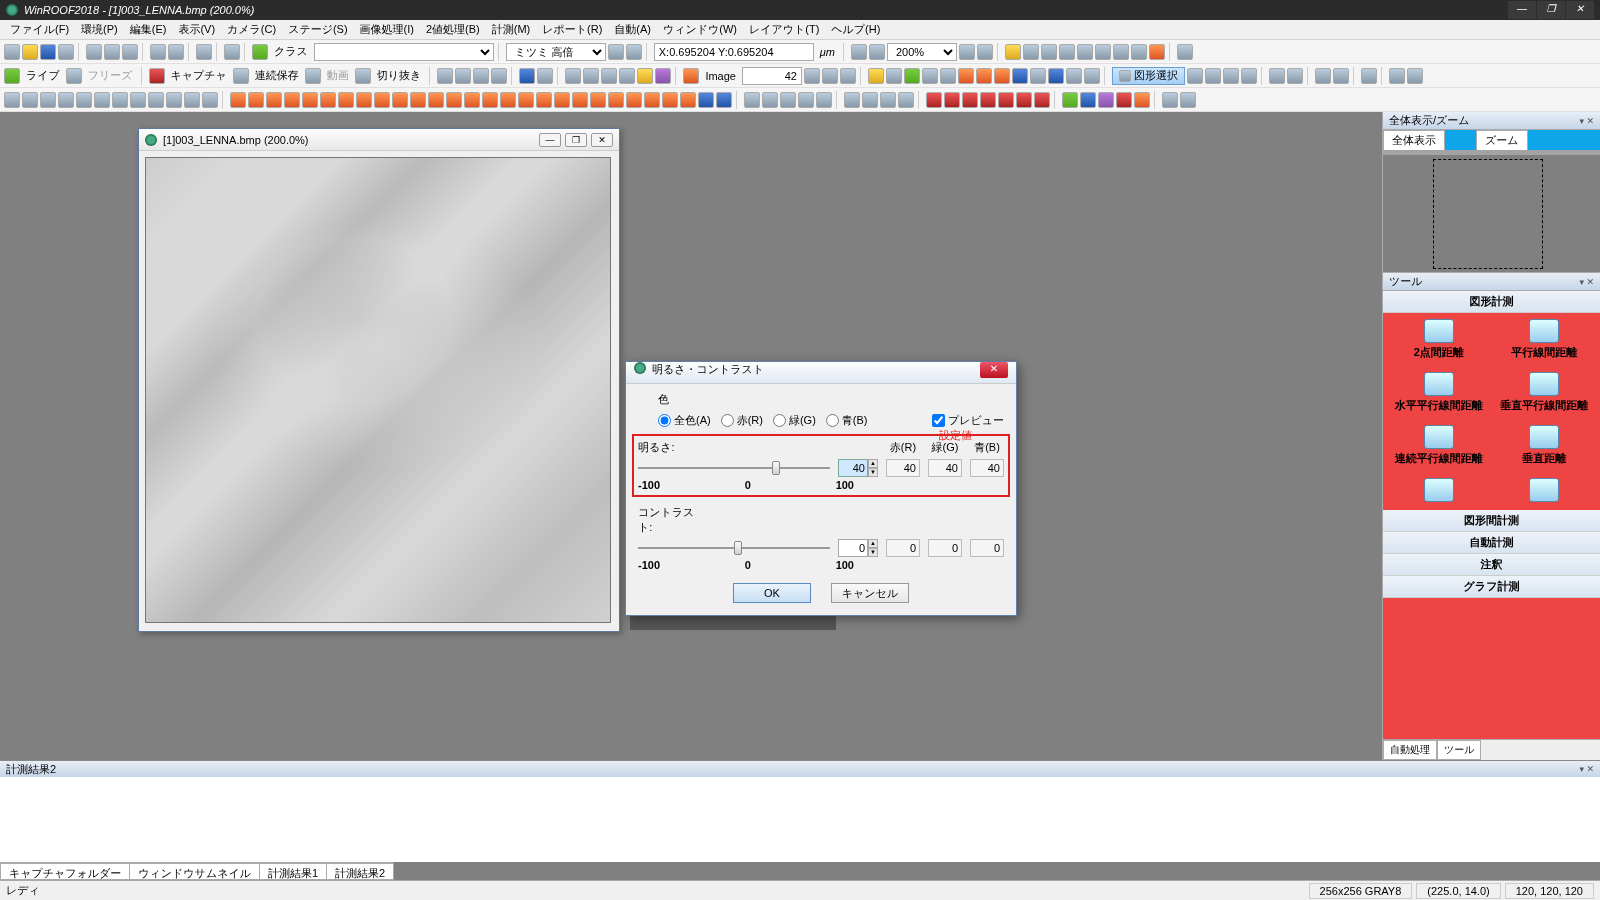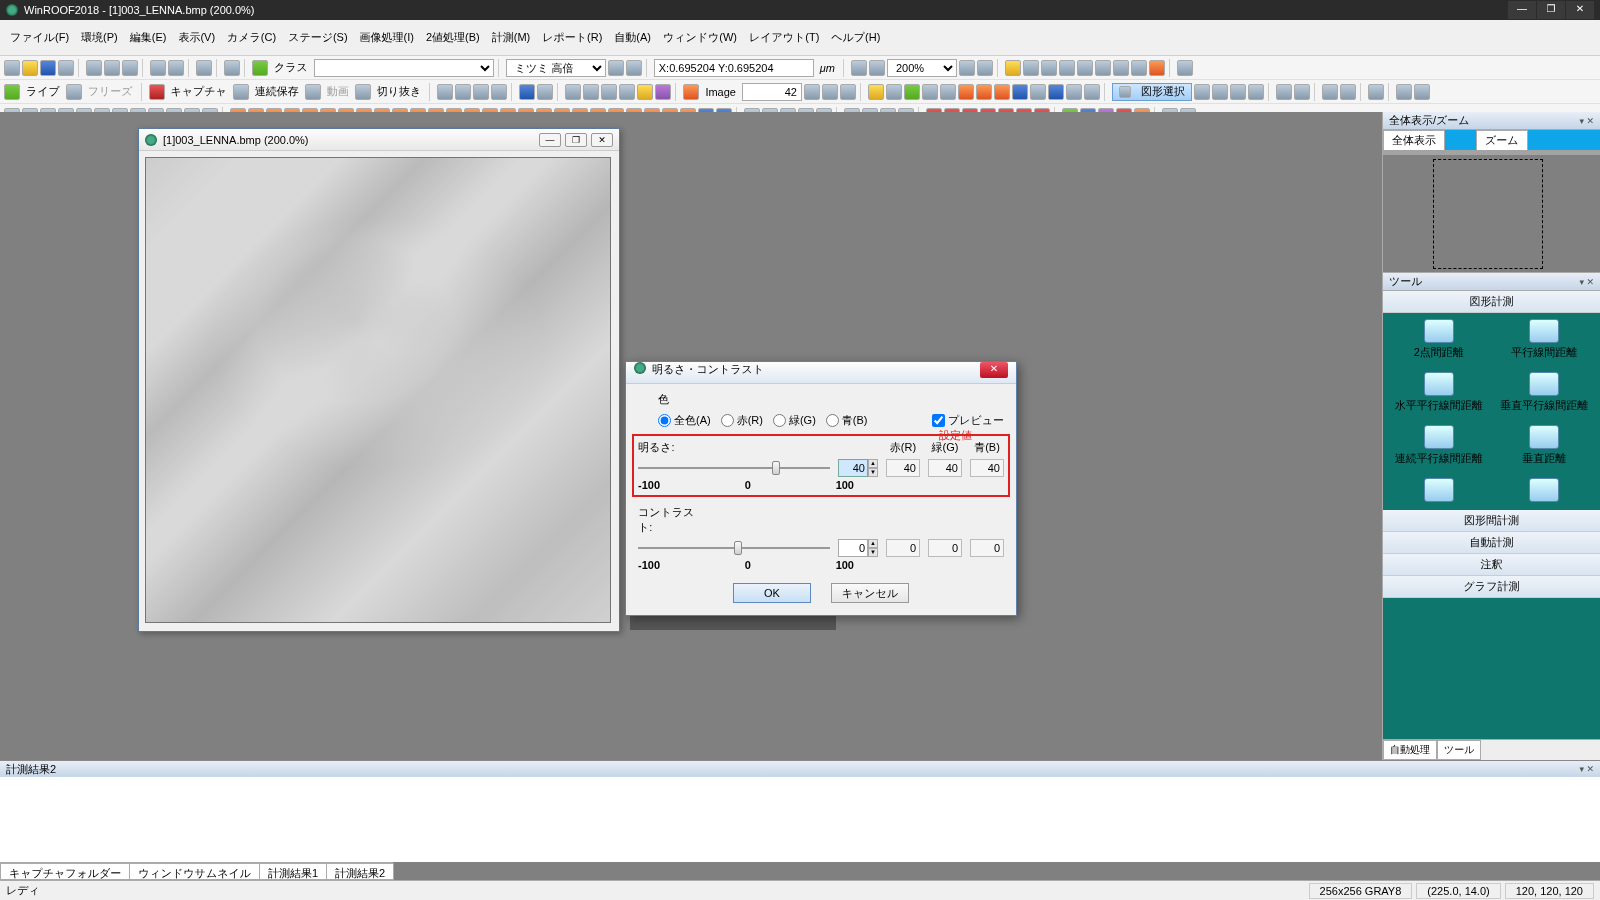--- a/index.html
+++ b/index.html
@@ -1,42 +1,42 @@
 <!DOCTYPE html>
 <html><head>
 <meta charset="utf-8">
 <style>
 * { box-sizing: border-box; margin: 0; padding: 0; font-family: "MS UI Gothic", sans-serif; font-size: 11px; }
 body { background: #808080; width: 1600px; height: 900px; overflow: hidden; position: relative; }
 
 
-.titlebar { background: #2b2b2b; color: #fff; height: 20px; display: flex; align-items: center; padding: 0 6px; }
+.titlebar { background: #2b2b2b; color: #fff; height: 20px; display: flex; align-items: center; padding: 0 6px; font-style: italic; }
 .titlebar .ticon { width: 12px; height: 12px; background: radial-gradient(circle,#4a8 40%,#264 70%); border-radius: 50%; margin-right: 6px; }
 .titlebar .wbtns { margin-left: auto; display: flex; }
 .titlebar .wbtn { width: 28px; height: 18px; background: #3a3a3a; color: #fff; text-align: center; line-height: 16px; margin-left: 1px; font-size: 10px; }
 .titlebar .wbtn.close { background: #3a3a3a; }
 
 
-.menubar { background: #f0f0f0; border-bottom: 1px solid #d0d0d0; height: 36px; display: flex; align-items: center; padding: 0 4px; }
+.menubar { background: #f0f0f0; border-bottom: 1px solid #d0d0d0; height: 20px; display: flex; align-items: center; padding: 0 4px; }
 .menubar span { padding: 2px 6px; cursor: default; }
 
 
 .toolbars { background: #f5f5f5; border-bottom: 1px solid #c0c0c0; }
 .tbrow { height: 24px; display: flex; align-items: center; padding: 0 4px; border-bottom: 1px solid #e0e0e0; gap: 2px; }
 .tbico { width: 16px; height: 16px; background: linear-gradient(#bcd,#89a); border: 1px solid #aaa; border-radius: 2px; flex-shrink: 0; }
 .tbico.g { background: linear-gradient(#7c4,#5a2); }
 .tbico.r { background: linear-gradient(#e55,#a22); }
 .tbico.b { background: linear-gradient(#58d,#25a); }
 .tbico.y { background: linear-gradient(#fd5,#da2); }
 .tbico.o { background: linear-gradient(#f95,#d52); }
 .tbico.p { background: linear-gradient(#b7d,#85a); }
 .tbsep { width: 4px; height: 18px; border-left: 1px solid #ccc; margin: 0 2px; flex-shrink: 0; }
 .tbtxt { padding: 0 4px; white-space: nowrap; }
 .tbfld { height: 18px; border: 1px solid #aaa; background: #fff; padding: 0 4px; }
-.tbbtn { height: 18px; padding: 0 6px; background: linear-gradient(#fefefe,#e5e5e5); border: 1px solid #aaa; display: flex; align-items: center; gap: 10px; }
+.tbbtn { height: 18px; padding: 0 6px; background: linear-gradient(#fefefe,#e5e5e5); border: 1px solid #aaa; display: flex; align-items: center; gap: 3px; }
 .tbbtn.active { background: linear-gradient(#cde6ff,#a5cef5); border-color: #6a9dd0; }
 
 
 .workspace { position: absolute; top: 112px; left: 0; right: 218px; bottom: 140px; background: #808080; }
 
 
 .imgwin { position: absolute; left: 138px; top: 16px; width: 482px; height: 504px; background: #f0f0f0; border: 1px solid #5a7aa0; box-shadow: 2px 2px 6px rgba(0,0,0,.3); }
 .imgwin .cap { height: 22px; background: linear-gradient(#fdfdfd,#e8e8e8); display: flex; align-items: center; padding: 0 6px; border-bottom: 1px solid #ccc; }
 .imgwin .cap .ic { width: 12px; height: 12px; background: radial-gradient(circle,#4a8 40%,#264 70%); border-radius: 50%; margin-right: 6px; }
 .imgwin .cap .ctl { margin-left: auto; display: flex; gap: 4px; }
@@ -81,21 +81,21 @@
 .dlg .btns2 button.cancel { background: linear-gradient(#fafafa,#e5e5e5); border-color:#999; }
 
 
 .rpanel { position: absolute; right: 0; top: 112px; width: 218px; bottom: 140px; background: #f0f0f0; border-left: 1px solid #aaa; display: flex; flex-direction: column; }
 .rpanel .ptitle { height: 18px; background: linear-gradient(#e8eef6,#c5d5e8); padding: 2px 6px; border-bottom: 1px solid #aaa; display: flex; align-items: center; }
 .rpanel .ptitle .pin { margin-left:auto; font-size:9px; color:#555; }
 .rpanel .tabs { display: flex; background:#0ea5e9; border-bottom:5px solid #a3a3a3;gap:32px; }
 .rpanel .tabs div { padding: 2px 8px; border:1px solid #aaa; border-bottom:none; background:#fff; margin-right:-1px; font-size:11px; }
 .rpanel .zoomview { height: 118px; background:#808080; border-bottom:1px solid #aaa; position:relative; }
 .rpanel .zoomview .dashbox { position:absolute; left:50px; top:4px; width:110px; height:110px; border:1px dashed #000; }
-.rpanel .tools { flex:1; background:#0f766e; overflow:hidden; }
+.rpanel .tools { flex:1; background:#ef4444; overflow:hidden;font-weight:bold; }
 .rpanel .tools .thead { background: linear-gradient(#eef3f9,#d8e4f0); text-align:center; padding:3px 0; border-bottom:1px solid #ccc; font-size:11px; }
 .rpanel .toolgrid { display:grid; grid-template-columns:1fr 1fr; gap:12px 2px; padding:6px 4px; }
 .rpanel .toolitem { text-align:center; font-size:11px; }
 .rpanel .toolitem .ico { width:30px; height:24px; margin:0 auto 2px; background:linear-gradient(#dff,#9ce); border:1px solid #58a; border-radius:3px; }
 .rpanel .botTabs { display:flex; border-top:1px solid #aaa; background:#eee; }
 .rpanel .botTabs div { padding:2px 6px; border:1px solid #aaa; background:#fff; font-size:10px; }
 
 
 .respanel { position:absolute; left:0; right:0; bottom:38px; height:102px; background:#fff; border-top:1px solid #888; }
 .respanel .rtitle { height:16px; background:linear-gradient(#e8eef6,#c5d5e8); padding:1px 6px; font-size:11px; display:flex; align-items:center; }

